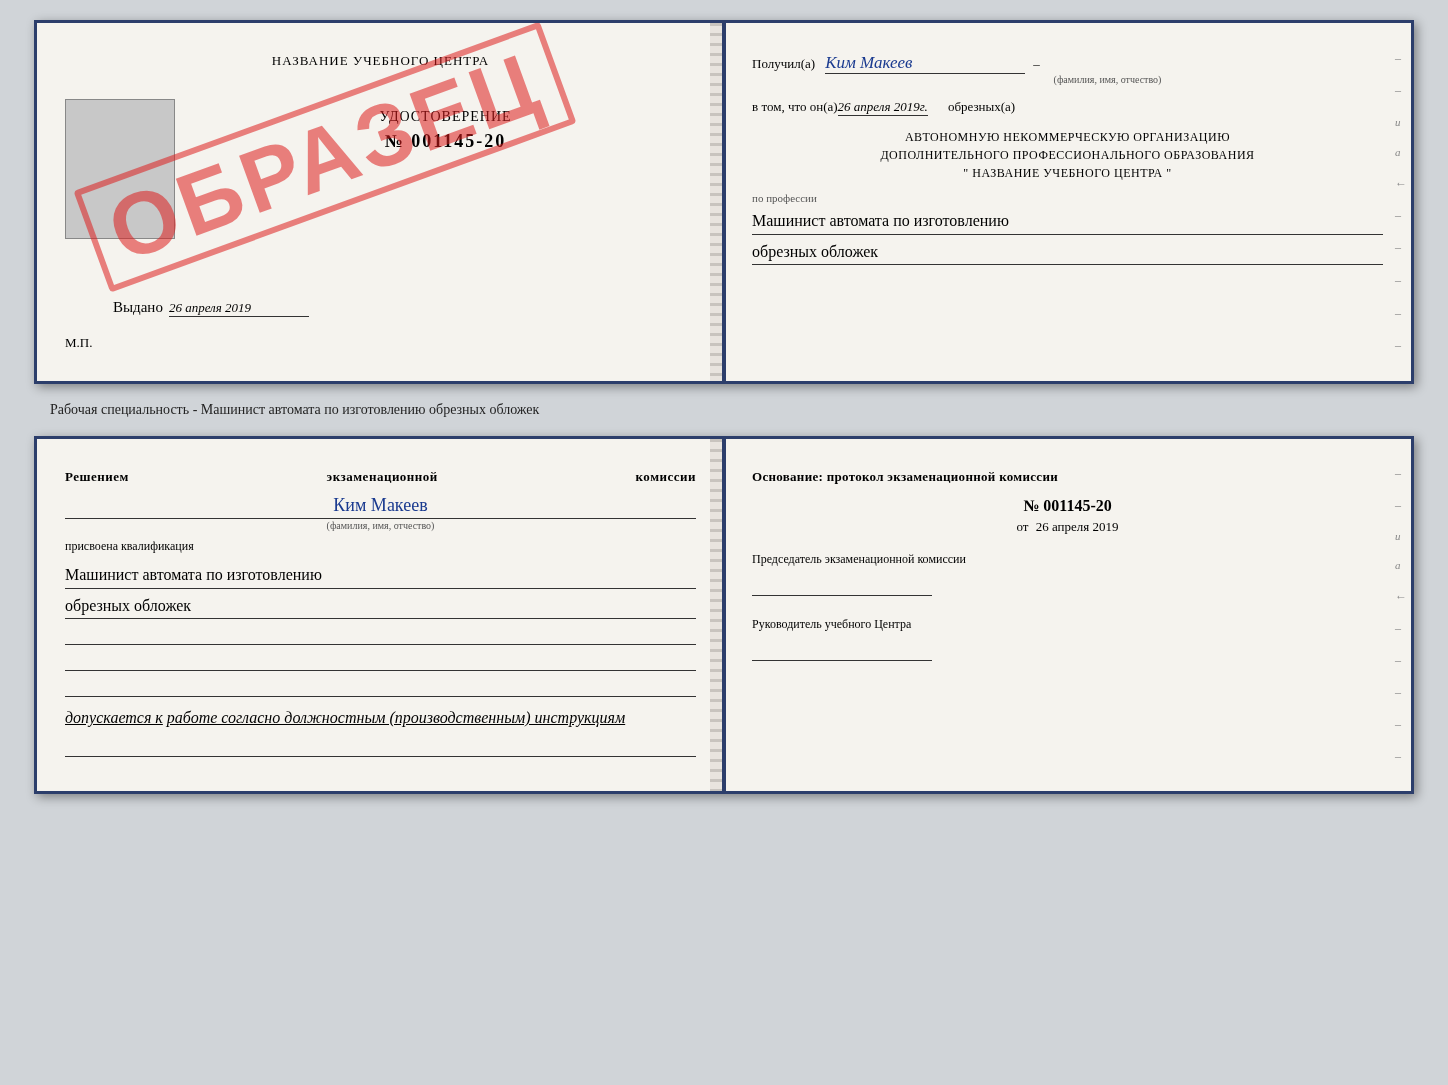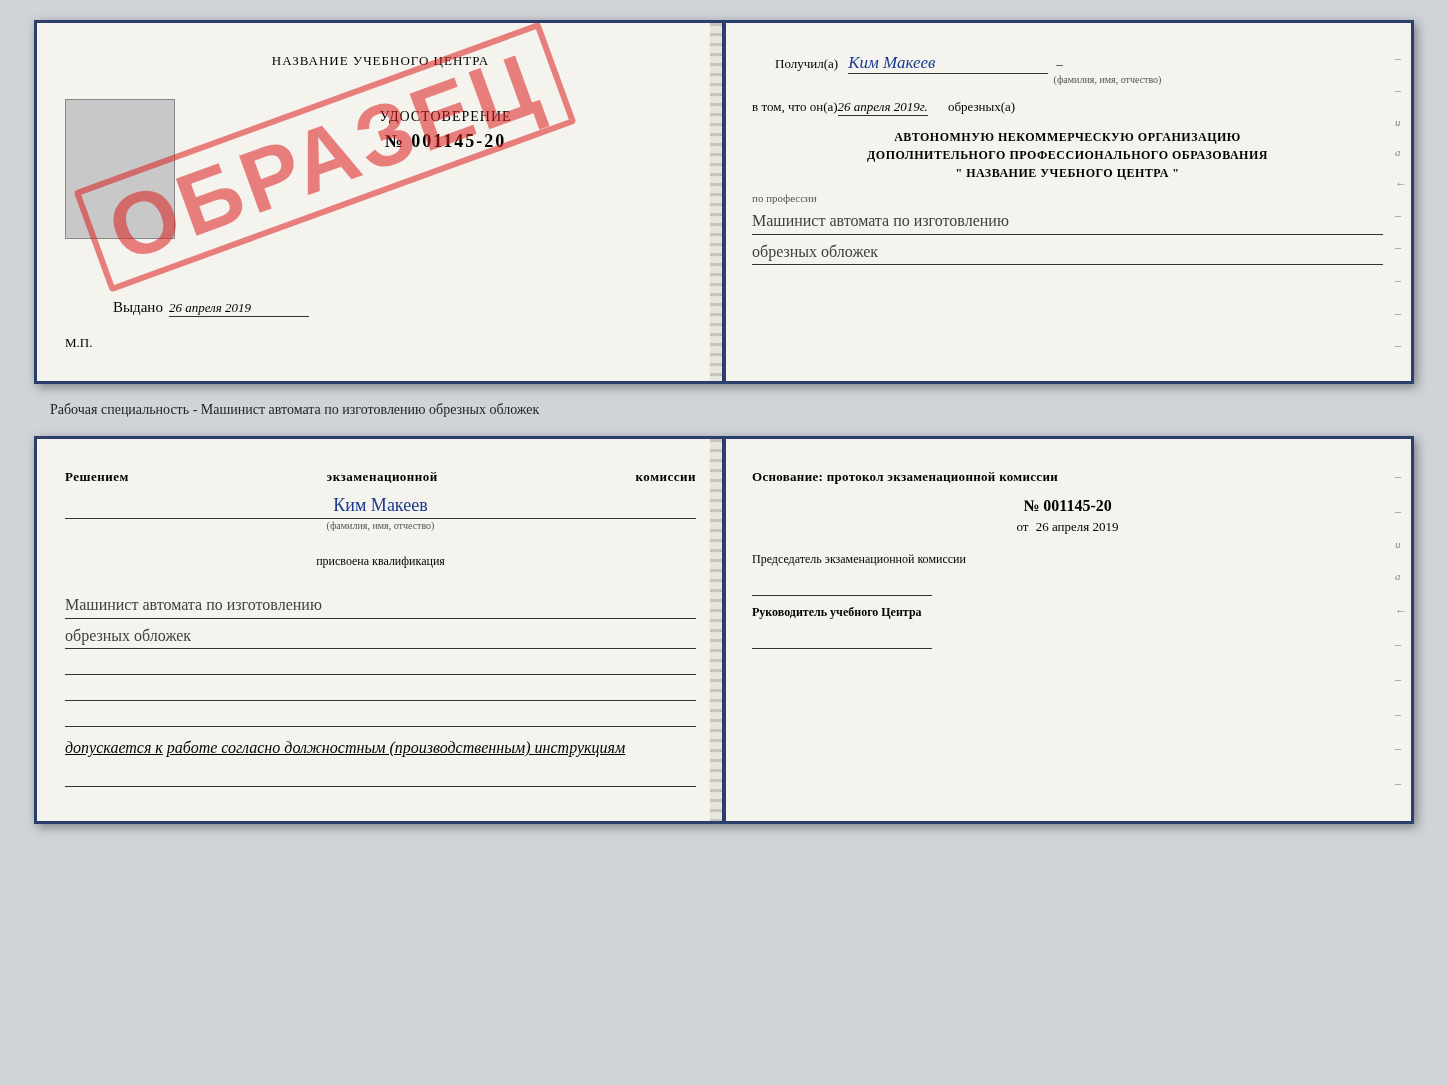--- a/index.html
+++ b/index.html
@@ -143,30 +143,30 @@
     .date-italic {
       font-style: italic;
       font-size: 13px;
       border-bottom: 1px solid #333;
     }
 
     .center-text {
       text-align: center;
       font-size: 12px;
       text-transform: uppercase;
-      font-weight: bold;
+      font-weight: normal;
       letter-spacing: 0.5px;
       line-height: 1.5;
       margin: 10px 0;
     }
 
     .profession-line {
       font-family: 'Segoe Script', cursive, 'Comic Sans MS';
       font-size: 16px;
-      color: #404040;
+      color: #000000;
       border-bottom: 1px solid #333;
       display: block;
       margin: 4px 0 4px 0;
       line-height: 1.6;
     }
 
     .small-label {
       font-size: 11px;
       color: #555;
       margin-bottom: 4px;
@@ -208,22 +208,22 @@
       font-size: 10px;
       text-align: center;
       border-top: 1px solid #333;
       color: #555;
       margin-top: 2px;
       padding-top: 1px;
     }
 
     .assigned-label {
       font-size: 12px;
-      text-align: center;
-      margin: 23px 0;
+      text-align: left;
+      margin: 8px 0;
     }
 
     .blank-line {
       border-bottom: 1px solid #333;
       height: 22px;
       display: block;
       margin: 4px 0;
     }
 
     .допуск-text {
@@ -290,21 +290,21 @@
     </div>
 
     <div class="mp-line">М.П.</div>
 
     <div class="binding-right" style="position:absolute; right:0; top:0; bottom:0; width:14px;"></div>
   </div>
 
   <div class="doc-page" style="position: relative;">
     <div class="right-section">
       <div class="flex-row" style="align-items: baseline;">
-        <span style="font-size:13px; white-space:nowrap;margin-left:23px;">Получил(а)</span>
+        <span style="font-size:13px; white-space:nowrap;">Получил(а)</span>
         <span class="right-name" style="font-family: 'Segoe Script', cursive; color:#1a3a8f; font-size:17px;">Ким Макеев</span>
         <span style="font-size:13px; margin-left: 4px;">–</span>
       </div>
       <div class="sub-label" style="margin-left: 80px;">(фамилия, имя, отчество)</div>
     </div>
 
     <div class="right-section" style="margin-top: 14px;">
       <div class="flex-row" style="align-items: baseline; gap: 0;">
         <span style="font-size:13px;">в том, что он(а)</span>
         <span class="date-italic">26 апреля 2019г.</span>
@@ -383,21 +383,21 @@
     <div class="protocol-date">
       <span>от</span>
       <span style="margin-left: 4px;">26 апреля 2019</span>
     </div>
 
     <div class="sig-block">
       <div class="sig-label">Председатель экзаменационной комиссии</div>
       <span class="sig-line"></span>
     </div>
 
-    <div class="sig-block" style="margin-top: 8px; font-weight: bold;">
+    <div class="sig-block" style="margin-top: 20px;">
       <div class="sig-label">Руководитель учебного Центра</div>
       <span class="sig-line"></span>
     </div>
 
     <div style="position:absolute; right:4px; top:0; bottom:0; display:flex; flex-direction:column; justify-content: space-evenly; padding: 10px 0;">
       <span style="color:#888; font-size:12px;">–</span>
       <span style="color:#888; font-size:12px;">–</span>
       <span style="color:#888; font-size:11px; font-style:italic;">и</span>
       <span style="color:#888; font-size:11px; font-style:italic;">а</span>
       <span style="color:#888; font-size:12px;">←</span>

